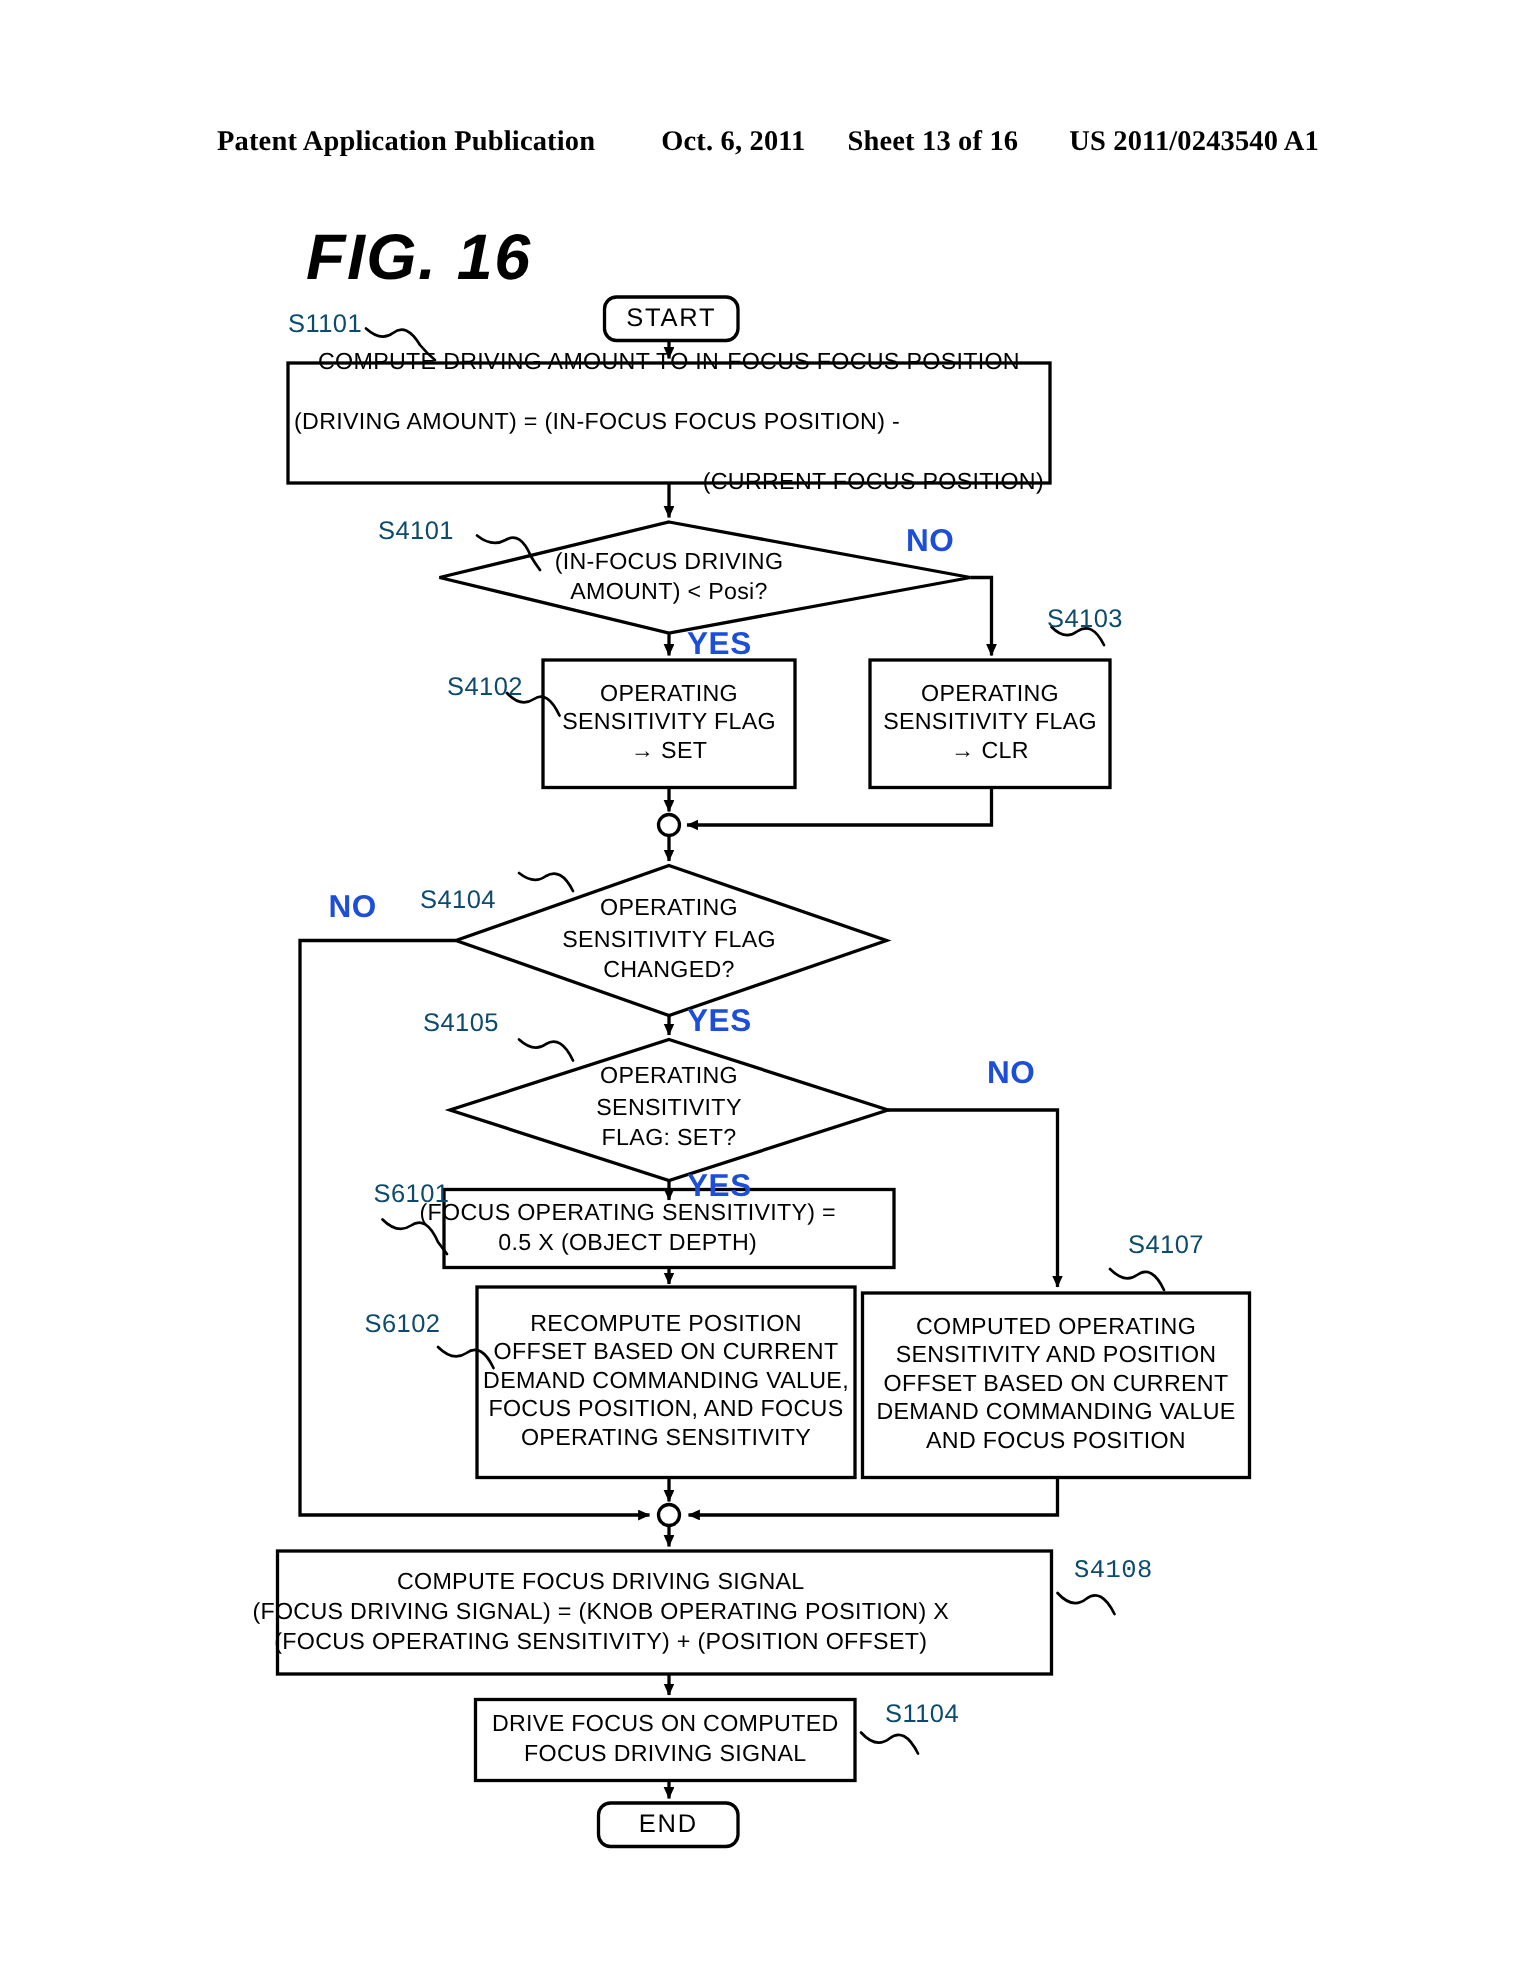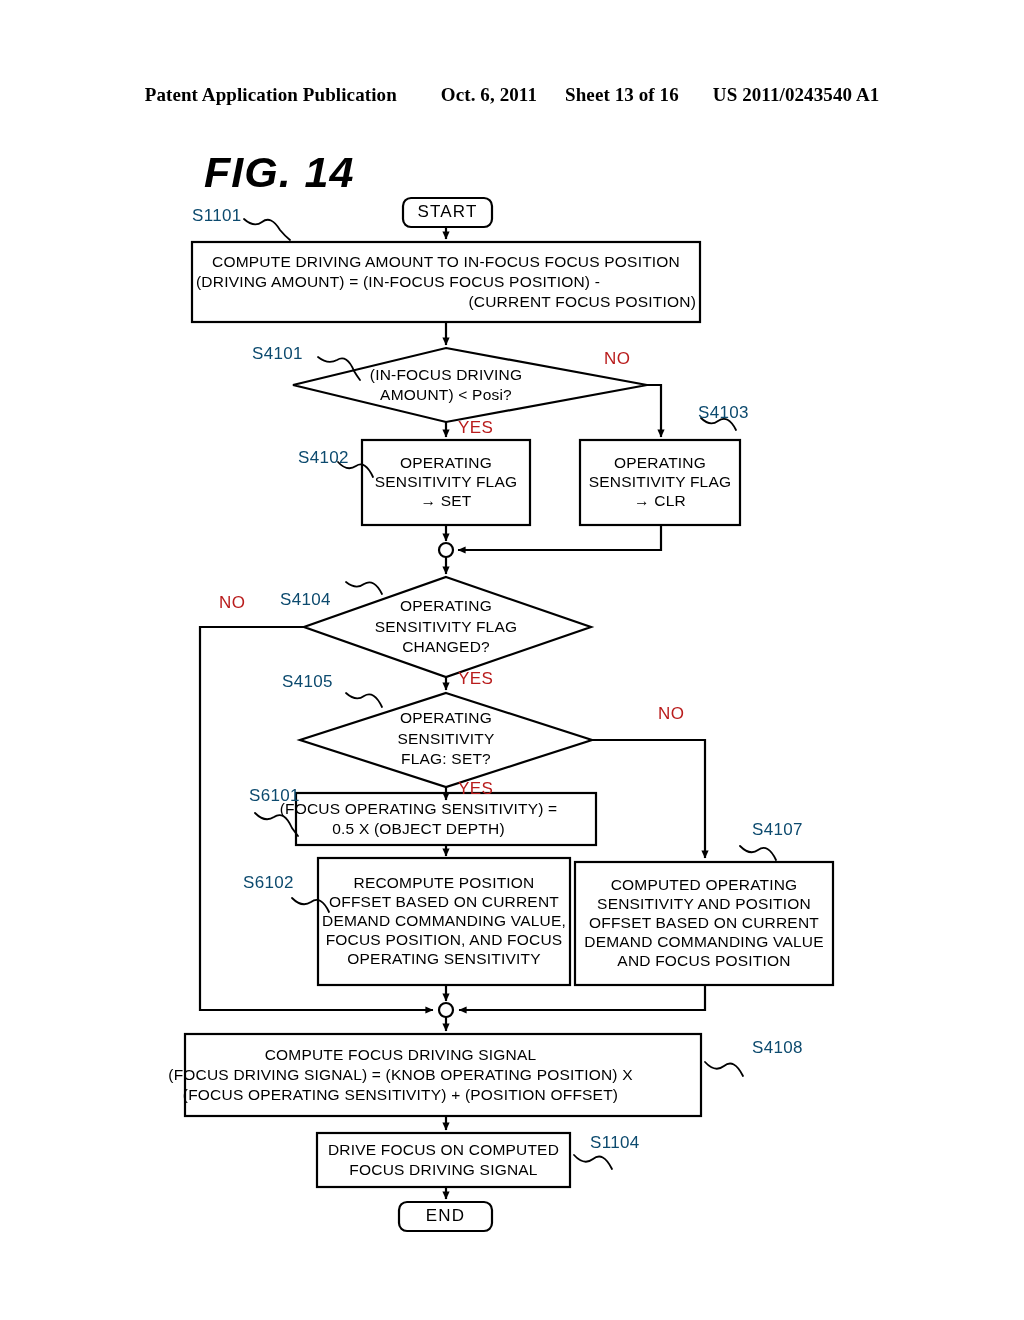--- a/index.html
+++ b/index.html
@@ -90,45 +90,46 @@
     position: absolute;
     font-family: "Liberation Sans", sans-serif;
     font-size: 17px;
     letter-spacing: 0.3px;
     color: #0c4a6e;
     white-space: nowrap;
   }
   .branch-lbl {
     position: absolute;
     font-family: "Liberation Sans", sans-serif;
-    font-size: 17px;
+    font-size: 21px;
     letter-spacing: 0.4px;
-    color: #b91c1c;
+    color: #1d4ed8;
     white-space: nowrap;
+    font-weight: bold;
   }
   .ln-row { display: block; white-space: nowrap; }
   .ln-right { display: block; white-space: nowrap; align-self: flex-end; }
   .ln-left { display: block; white-space: nowrap; align-self: flex-start; }
 </style>
 </head>
 <body>
 
 <div id="page">
 
   <div id="header">
     <span class="h-seg">Patent Application Publication</span>
     <span class="hgap-lg"></span>
     <span class="h-seg">Oct. 6, 2011</span>
     <span class="hgap-md"></span>
     <span class="h-seg">Sheet 13 of 16</span>
     <span class="hgap-sm"></span>
     <span class="h-seg">US 2011/0243540 A1</span>
   </div>
 
-  <div id="fig-title">FIG. 14</div>
+  <div id="fig-title">FIG. 16</div>
 
   <svg id="diagram" viewBox="0 0 1024 1320">
     <defs>
       <marker id="arrow" markerWidth="9" markerHeight="9" refX="7.6" refY="3.6" orient="auto" markerUnits="userSpaceOnUse">
         <path d="M0,0 L8,3.6 L0,7.2 z" fill="#000"></path>
       </marker>
     </defs>
 
     <g fill="none" stroke="#000" stroke-width="2.2" stroke-linecap="butt">
 
@@ -209,21 +210,21 @@
       <path d="M740,846 q10,10 18,4 q10,-7 18,10"></path>
       <path d="M705,1062 q10,11 19,4 q10,-8 19,10"></path>
       <path d="M574,1155 q10,11 19,4 q10,-8 19,10"></path>
     </g>
   </svg>
 
   <div class="node-text term-text" style="left:403px; top:198px; width:89px; height:29px;">
     <span class="ln-row">START</span>
   </div>
 
-  <div class="node-text proc-text" style="left:196px; top:242px; width:500px; height:80px;">
+  <div class="node-text proc-text" style="left:196px; top:242px; width:500px; height:80px;gap:20px;">
     <span class="ln-row">COMPUTE DRIVING AMOUNT TO IN-FOCUS FOCUS POSITION</span>
     <span class="ln-left">(DRIVING AMOUNT) = (IN-FOCUS FOCUS POSITION) -</span>
     <span class="ln-right">(CURRENT FOCUS POSITION)</span>
   </div>
   <div class="lbl" style="left:192px; top:206px;">S1101</div>
 
   <div class="node-text diam-text" style="left:346px; top:358px; width:200px; height:54px;">
     <span class="ln-row">(IN-FOCUS DRIVING</span>
     <span class="ln-row">AMOUNT) &lt; Posi?</span>
   </div>
@@ -285,21 +286,21 @@
     <span class="ln-row">DEMAND COMMANDING VALUE</span>
     <span class="ln-row">AND FOCUS POSITION</span>
   </div>
   <div class="lbl" style="left:752px; top:820px;">S4107</div>
 
   <div class="node-text" style="left:187px; top:1034px; width:427px; height:82px;">
     <span class="ln-row">COMPUTE FOCUS DRIVING SIGNAL</span>
     <span class="ln-row">(FOCUS DRIVING SIGNAL) = (KNOB OPERATING POSITION) X</span>
     <span class="ln-row">(FOCUS OPERATING SENSITIVITY) + (POSITION OFFSET)</span>
   </div>
-  <div class="lbl" style="left:752px; top:1038px;">S4108</div>
+  <div class="lbl" style="left:716px; top:1038px;font-family:Liberation Mono, monospace;">S4108</div>
 
   <div class="node-text" style="left:317px; top:1133px; width:253px; height:54px;">
     <span class="ln-row">DRIVE FOCUS ON COMPUTED</span>
     <span class="ln-row">FOCUS DRIVING SIGNAL</span>
   </div>
   <div class="lbl" style="left:590px; top:1133px;">S1104</div>
 
   <div class="node-text term-text" style="left:399px; top:1202px; width:93px; height:29px;">
     <span class="ln-row">END</span>
   </div>

